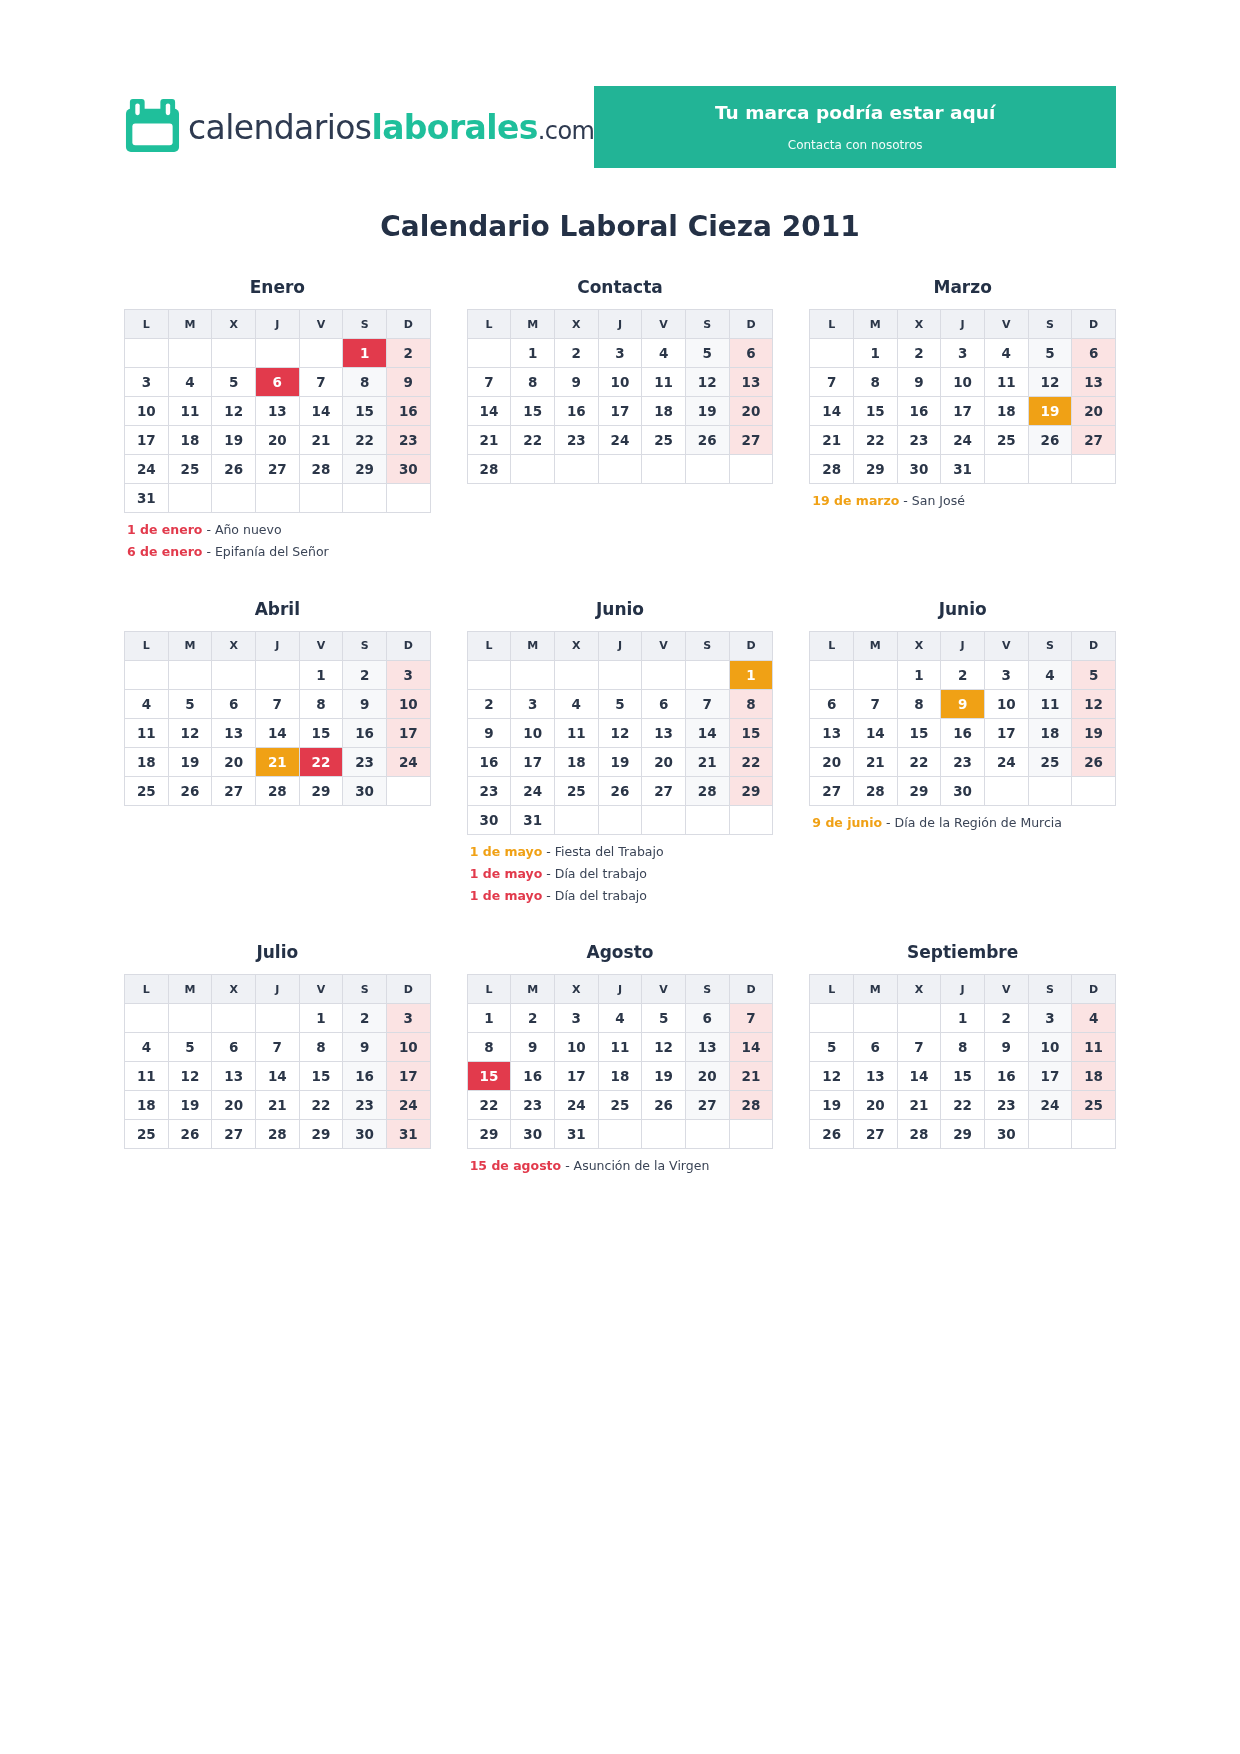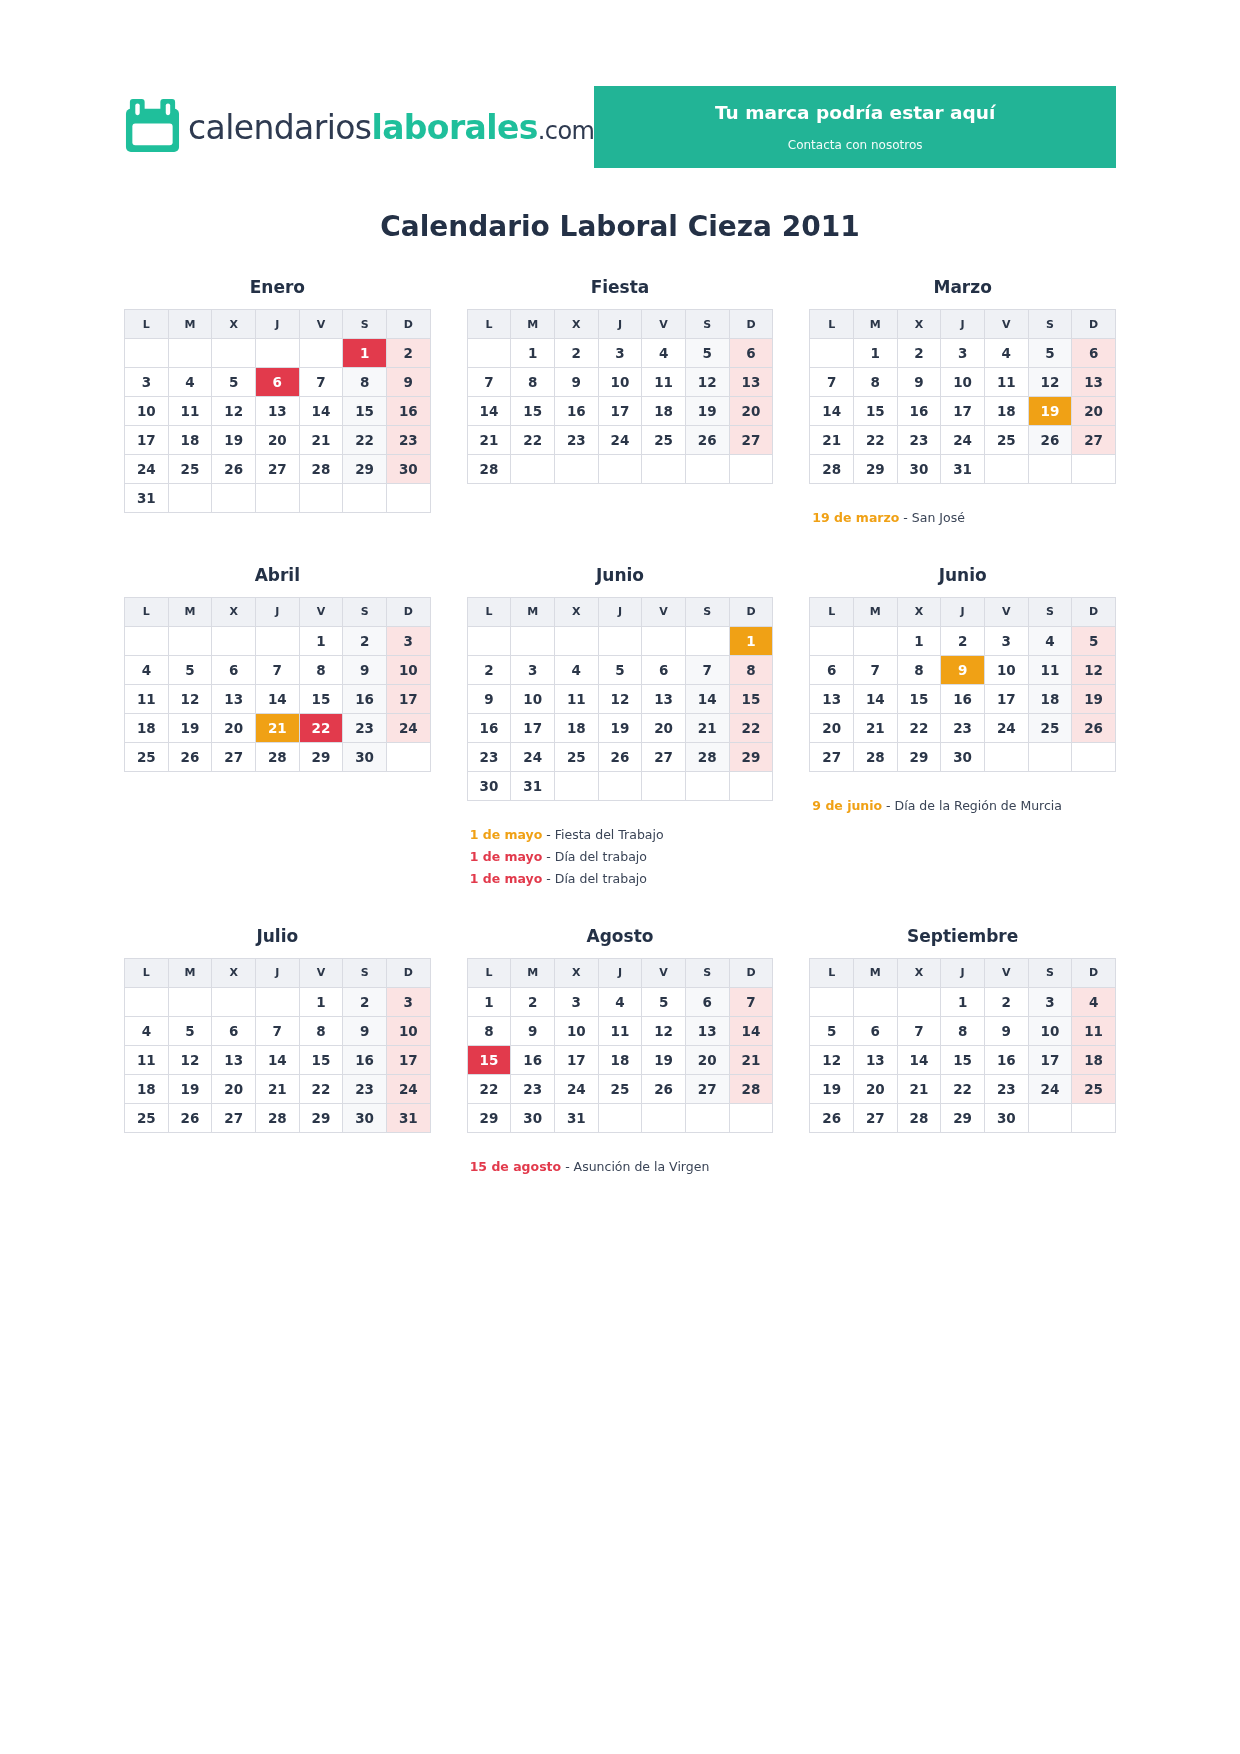--- a/index.html
+++ b/index.html
@@ -55,21 +55,21 @@
     color:var(--text);
   }
   .cal th{background:var(--header-bg);font-size:11px;font-weight:bold;}
   .cal td{font-size:13.5px;font-weight:bold;background:#ffffff;}
   .cal td.sat{background:var(--saturday-bg);}
   .cal td.sun{background:var(--sunday-bg);}
   .cal td.hl-red{background:var(--red);color:#ffffff;}
   .cal td.hl-orange{background:var(--orange);color:#ffffff;}
 
   
-  .notes{margin-top:23px;font-size:12.5px;line-height:1.75;color:#3A4456;padding-left:3px;}
+  .notes{margin-top:6px;font-size:12.5px;line-height:1.75;color:#3A4456;padding-left:3px;}
   .note-date{font-weight:bold;}
   .note-red{color:var(--red);}
   .note-orange{color:var(--orange);}
 </style>
 </head>
 <body>
 
 <div class="page">
 
   <header class="topbar">
@@ -160,24 +160,28 @@
               <td>31</td>
               <td></td>
               <td></td>
               <td></td>
               <td></td>
               <td></td>
               <td></td>
             </tr>
           </tbody>
     </table>
-  </section>
-
-  <section class="month">
-    <h2 class="month-title">Fiesta</h2>
+    <div class="notes">
+          <div><span class="note-date note-red">1 de enero</span> - Año nuevo</div>
+          <div><span class="note-date note-red">6 de enero</span> - Epifanía del Señor</div>
+        </div>
+  </section>
+
+  <section class="month">
+    <h2 class="month-title">Contacta</h2>
     <table class="cal">
       <thead>
         <tr>
               <th>L</th>
               <th>M</th>
               <th>X</th>
               <th>J</th>
               <th>V</th>
               <th>S</th>
               <th>D</th>

